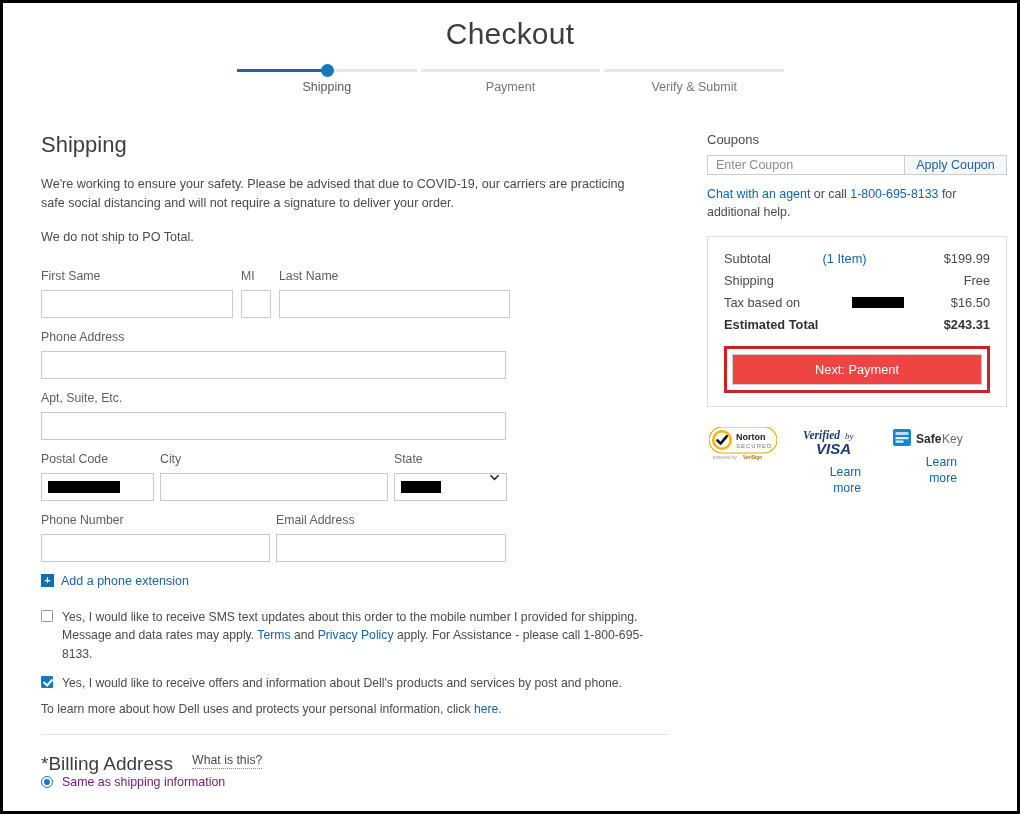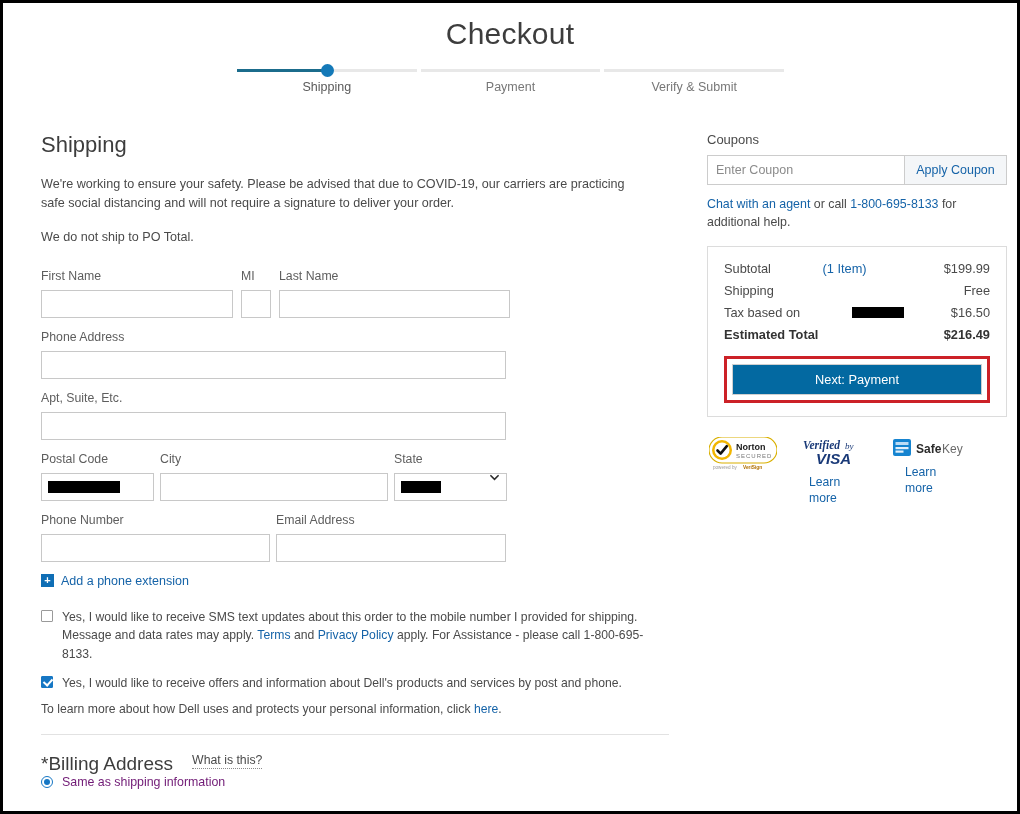--- a/index.html
+++ b/index.html
@@ -211,21 +211,21 @@
     position: absolute;
     left: 2px; top: 2px;
     width: 6px; height: 6px;
     border-radius: 50%;
     background: #1677c4;
   }
   .radio-row span.t { font-size: 12.4px; color: #701a75; }
 
   
   .coupon-title { font-size: 13px; color: #4a4a4a; margin-bottom: 8px; }
-  .coupon-row { display: flex; height: 30px; border-radius: 8px; }
+  .coupon-row { display: flex; height: 20px; border-radius: 8px; }
   .coupon-input {
     flex: 1;
     border: 1px solid #ccc;
     border-right: none;
     background: #fff;
     font-size: 12.5px;
     color: #333;
     padding: 0 8px;
     font-family: "Liberation Sans", sans-serif;
     outline: none;
@@ -267,30 +267,30 @@
 
   .btn-annot {
     border: 3px solid #cc2127;
     padding: 5px;
     margin-top: 14px;
   }
   .next-btn {
     display: block;
     width: 100%;
     height: 31px;
-    background: #0369a1;
+    background: #ef4444;
     border: 1px solid #cfcfcf;
     color: #fff;
     font-size: 12.8px;
     font-family: "Liberation Sans", sans-serif;
     cursor: pointer;
   }
 
   .badges { display: flex; margin-top: 20px; padding-left: 2px; }
-  .badge { margin-right: 24px; text-align: left; }
+  .badge { margin-right: 24px; text-align: right; }
   .badge .learn {
     font-size: 12.2px;
     color: #1563a8;
     line-height: 1.28;
     margin-top: 6px;
     width: 52px;
     margin-left: auto; margin-right: auto;
   }
   .norton-wrap { display: flex; flex-direction: column; align-items: center; }
   .visa-wrap { display: flex; flex-direction: column; align-items: center; }
@@ -334,21 +334,21 @@
 
       <h2 class="section-title">Shipping</h2>
 
       <div class="covid-note">We're working to ensure your safety. Please be advised that due to COVID-19, our carriers are practicing safe social distancing and will not require a signature to deliver your order.</div>
       <div class="po-note">We do not ship to PO Total.</div>
 
       <div class="form">
 
         <div class="row">
           <div class="fld">
-            <label>First Name</label>
+            <label>First Same</label>
             <div class="ipt w-first"></div>
           </div>
           <div class="fld gap-s">
             <label>MI</label>
             <div class="ipt w-mi"></div>
           </div>
           <div class="fld gap-s">
             <label>Last Name</label>
             <div class="ipt w-last"></div>
           </div>
@@ -452,21 +452,21 @@
         <div class="sum-row">
           <span>Shipping</span>
           <span>Free</span>
         </div>
         <div class="sum-row">
           <span class="lbl"><span>Tax based on</span>&nbsp;<span class="redact" style="width:52px;height:11px;"></span></span>
           <span>$16.50</span>
         </div>
         <div class="sum-row total">
           <span>Estimated Total</span>
-          <span>$216.49</span>
+          <span>$243.31</span>
         </div>
 
         <div class="btn-annot">
           <button class="next-btn">Next: Payment</button>
         </div>
       </div>
 
       <div class="badges">
 
         <div class="badge">

